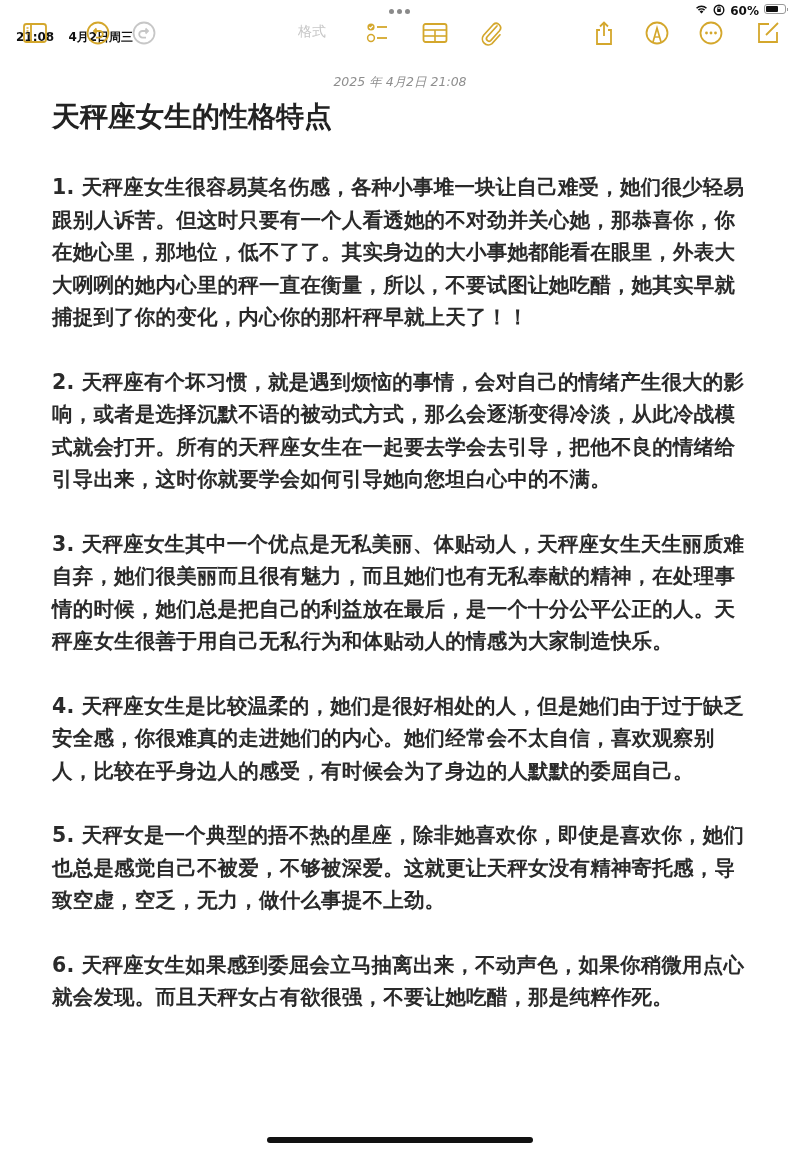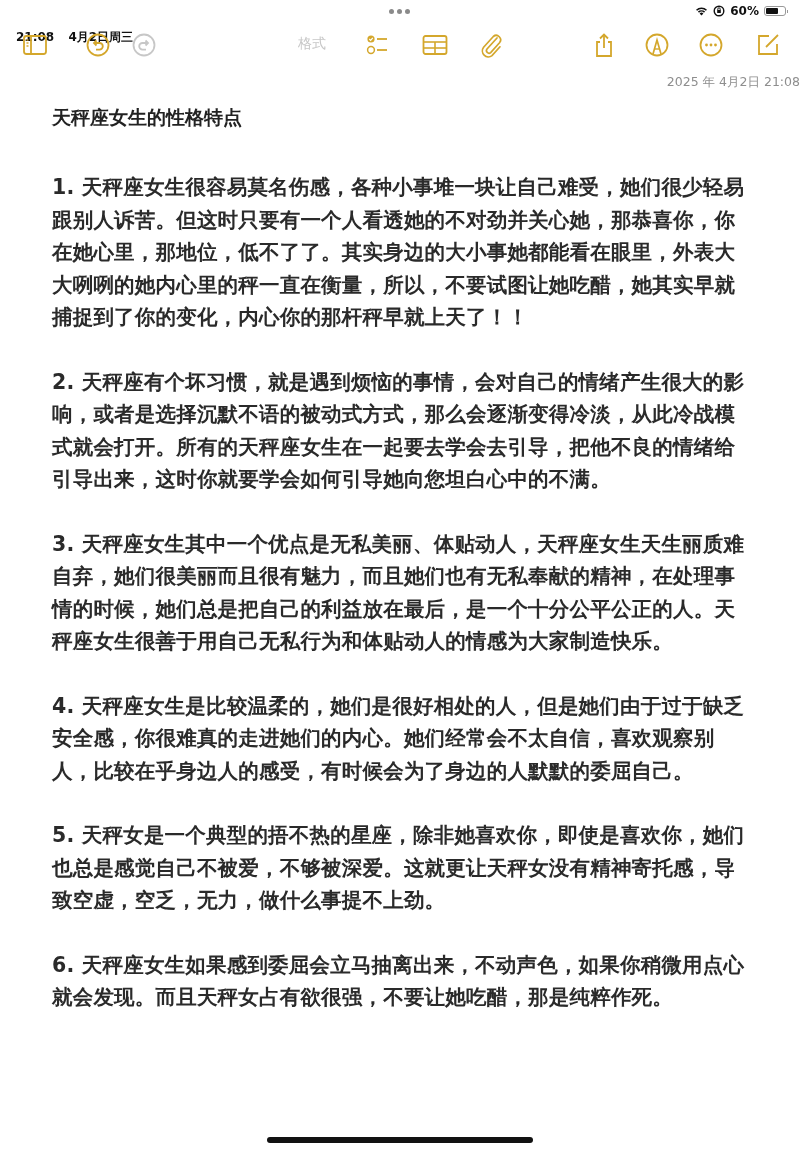--- a/index.html
+++ b/index.html
@@ -11,39 +11,39 @@
     position: relative;
   }
   .status-bar {
     position: absolute; top: 0; left: 0; right: 0; height: 24px;
     font-size: 12px; font-weight: bold; color: #111;
   }
   .status-left { position: absolute; left: 16px; top: 5px; margin-top: 24px; }
   .status-left span { margin-right: 10px; }
   .status-dots { position: absolute; left: 389px; top: 9px; display: flex; gap: 3px; }
   .status-dots i { width: 5px; height: 5px; border-radius: 50%; background: #8a8a8a; display: block; }
-  .status-right { position: absolute; right: 14px; top: 4px; display: flex; align-items: center; gap: 5px; }
+  .status-right { position: absolute; right: 14px; top: 4px; display: flex; gap: 5px; }
   .battery { width: 22px; height: 10px; border: 1px solid #999; border-radius: 3px; position: relative; box-sizing: border-box; }
   .battery .fill { position: absolute; left: 1px; top: 1px; bottom: 1px; width: 60%; background: #111; border-radius: 1px; }
   .battery::after { content: ""; position: absolute; right: -3px; top: 3px; width: 1.5px; height: 3px; background: #999; }
 
-  .toolbar { position: absolute; top: 26px; left: 0; right: 0; height: 38px; padding-left: 45px; }
+  .toolbar { position: absolute; top: 14px; left: 0; right: 0; height: 38px; padding-left: 45px; }
   .tb-btn { position: absolute; top: 4px; width: 30px; height: 30px; display: flex; align-items: center; justify-content: center; cursor: pointer; }
   .tb-btn svg { width: 26px; height: 26px; }
   .format-label { position: absolute; left: 298px; top: 9px; font-size: 14px; color: #c7c7c7; }
 
   .note-date {
-    position: absolute; top: 74px; left: 0; right: 0; text-align: right;
-    font-size: 12.5px; color: #8e8e8e;
+    position: absolute; top: 74px; left: 0; right: 0; text-align: center;
+    font-size: 12.5px; color: #8e8e8e; font-style: italic;
   }
   .note {
     position: absolute; top: 100px; left: 52px; width: 700px;
   }
   .note-title {
-    font-size: 19px; font-weight: bold; color: #222; margin: 0 0 37px 0; line-height: 34px;
+    font-size: 28px; font-weight: bold; color: #222; margin: 0 0 37px 0; line-height: 34px;
   }
   .para {
     font-size: 20.5px; font-weight: bold; line-height: 32.5px; color: #2a2a2a;
     margin: 0 0 32px 0; letter-spacing: 0.2px;
   }
   .home-indicator {
     position: absolute; left: 267px; top: 1137px; width: 266px; height: 6px;
     border-radius: 3px; background: #111;
   }
 </style>

